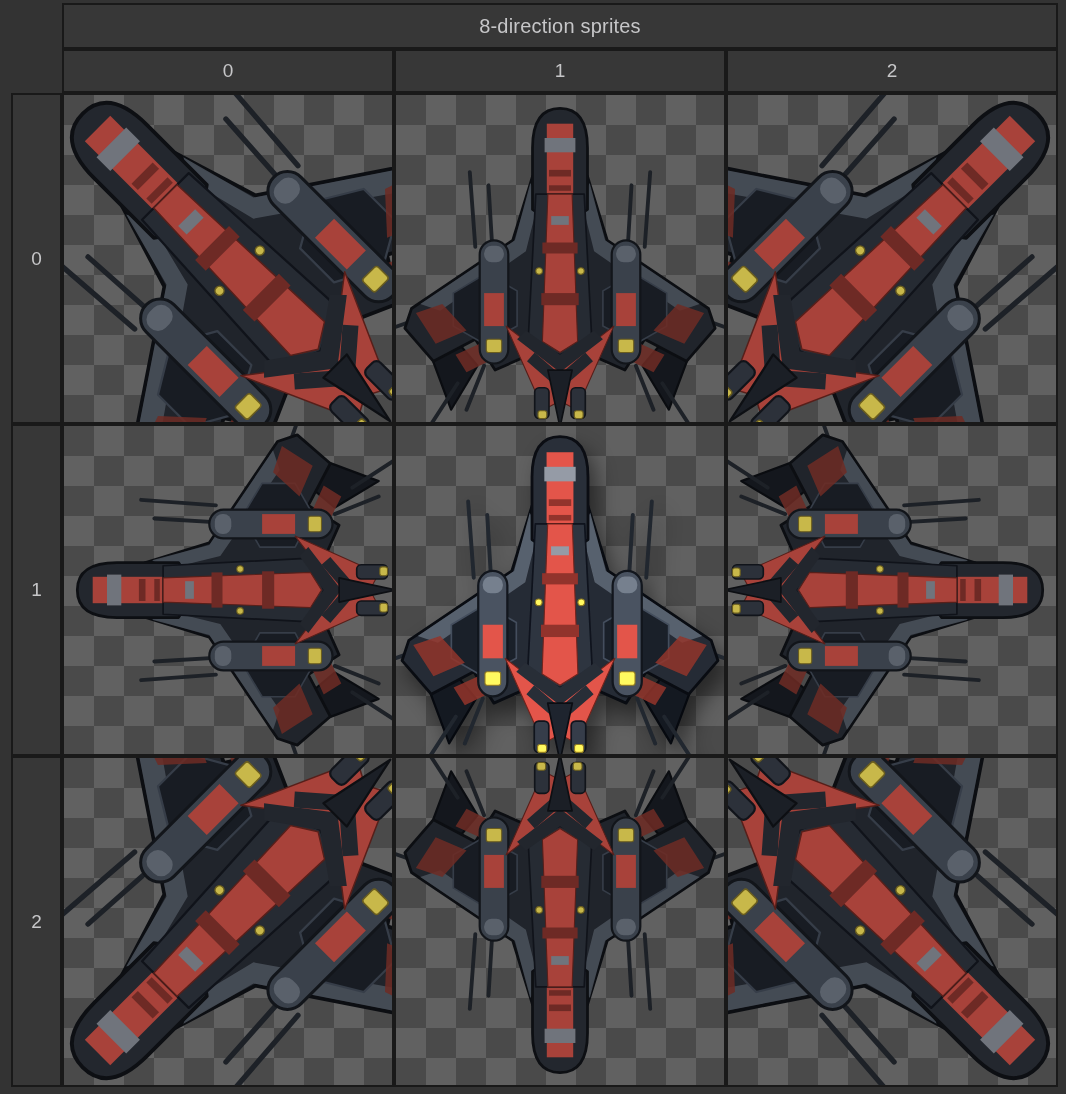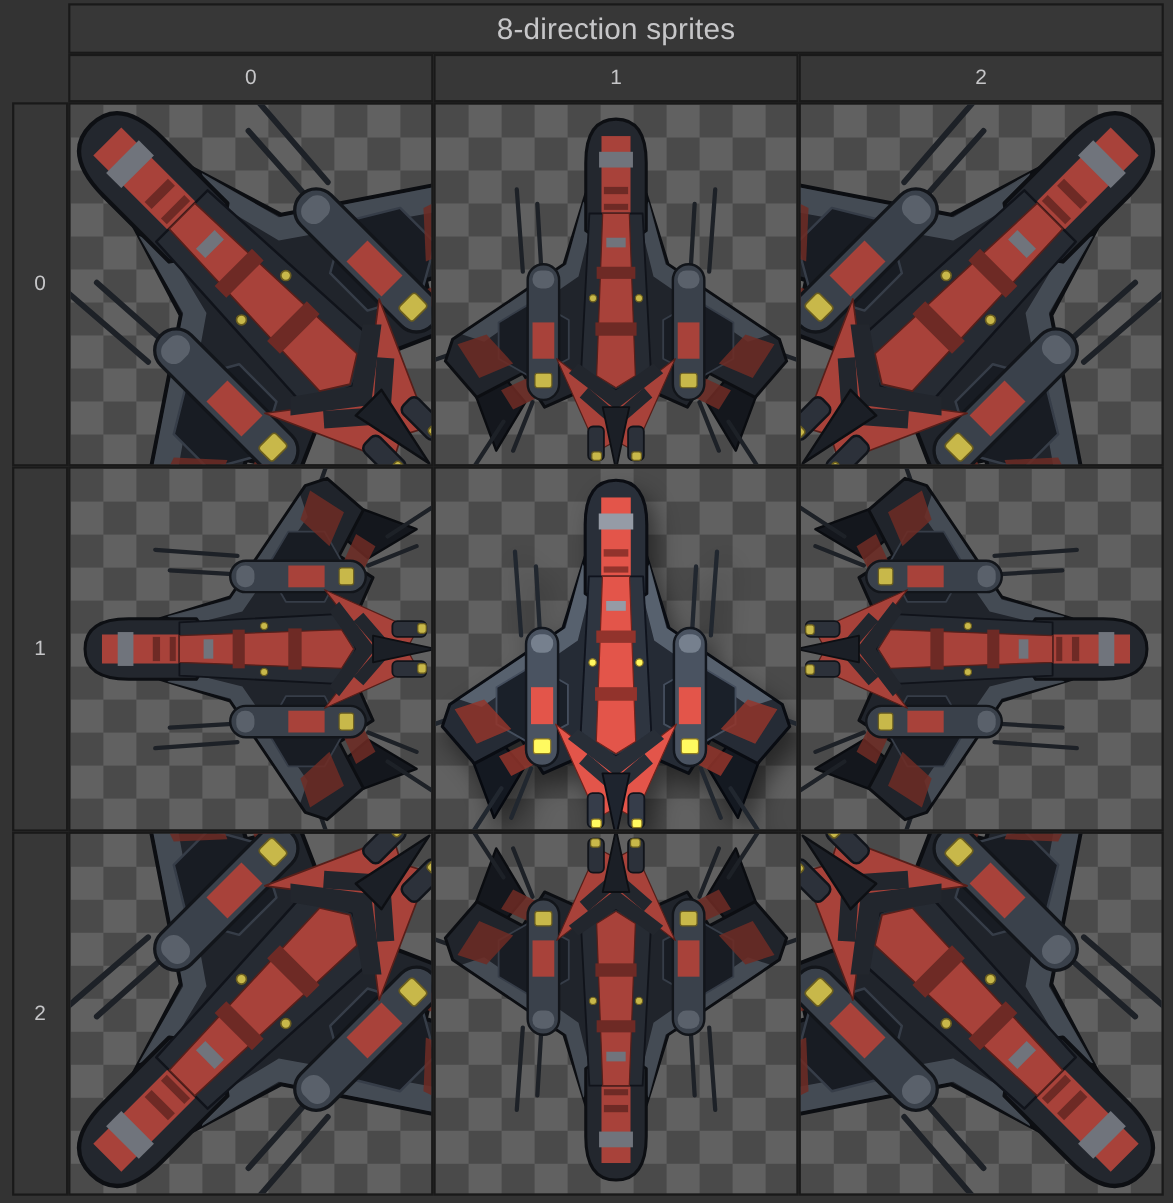--- a/index.html
+++ b/index.html
@@ -12,21 +12,21 @@
   body{background:var(--page_bg);font-family:"Liberation Sans","DejaVu Sans",sans-serif;color:var(--label_text)}
   .sheet{
     position:absolute;left:11px;top:3px;
     display:grid;
     grid-template-columns:51px 332px 332px 332px;
     grid-template-rows:46px 44px 331px 332px 331px;
   }
   .box{border:2px solid var(--grid_line);background:var(--panel_bg);
        display:flex;align-items:center;justify-content:center}
   .corner{grid-area:1/1/3/2;border:none;background:transparent}
-  .title-cell{grid-area:1/2/2/5;font-size:27px;letter-spacing:.2px}
+  .title-cell{grid-area:1/2/2/5;font-size:20px;letter-spacing:.2px}
   .col-head,.row-head{font-size:19px}
   .cell{
     border:2px solid var(--grid_line);
     background:conic-gradient(var(--checker_light) 0 25%,var(--checker_dark) 0 50%,
                var(--checker_light) 0 75%,var(--checker_dark) 0);
     background-size:60px 60px;background-origin:padding-box;
     overflow:hidden;display:flex;align-items:center;justify-content:center;
   }
   .ship-wrap{width:330px;height:330px;flex:none;transform-origin:50% 50%}
   .ship-wrap svg{display:block;width:330px;height:330px}

